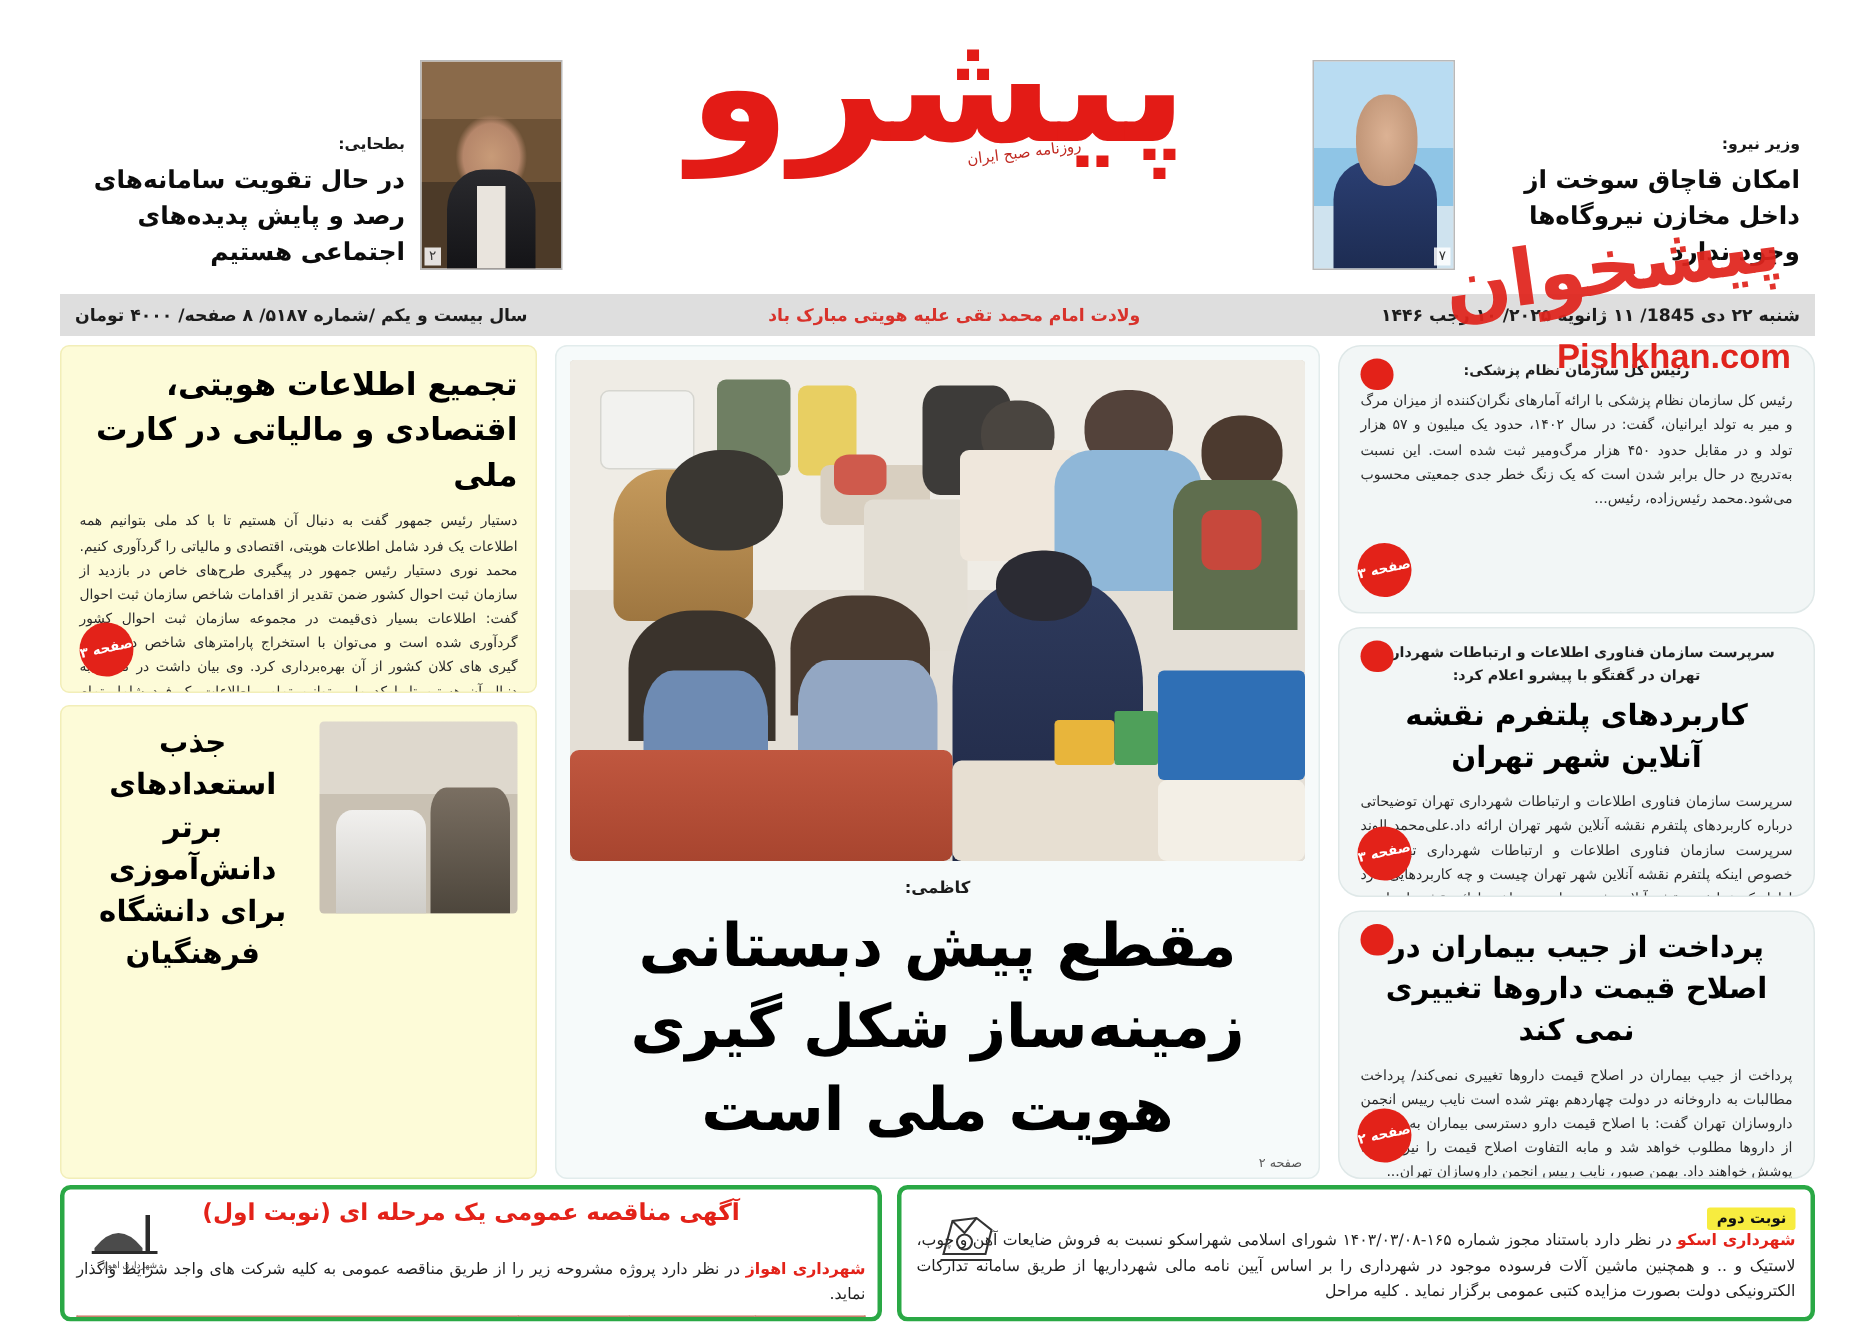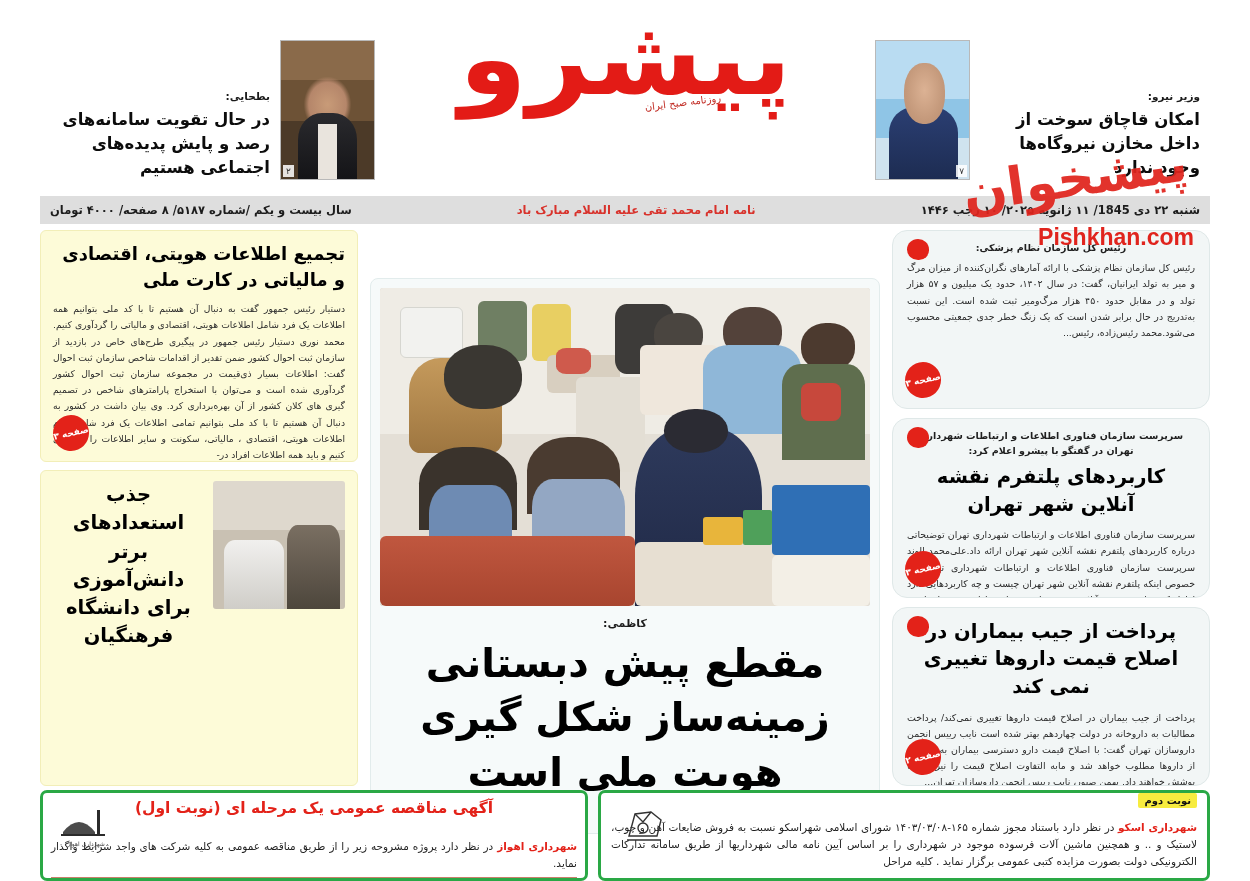--- a/index.html
+++ b/index.html
@@ -156,21 +156,21 @@
     background: #e32219; color: #fff;
     font-size: 9px; font-weight: bold;
     display: flex; align-items: center; justify-content: center;
     transform: rotate(-12deg);
   }
 
   
   .center-card {
     height: 100%;
     background: #f6fafa; border: 1px solid #e2ecec; border-radius: 8px;
-    padding: 9px 9px 20px; display: flex; flex-direction: column; margin-top: 48px;
+    padding: 9px 9px 4px; display: flex; flex-direction: column;
   }
   .lead-photo {
     width: 100%; height: 378px; border-radius: 3px; overflow: hidden;
     position: relative; background: #d9d3c9;
   }
   .lead-photo .room {
     position:absolute; inset:0;
     background:
       linear-gradient(#efece5 0 46%, #e4dfd6 46% 100%);
   }
@@ -193,21 +193,21 @@
   .lcard {
     position: relative; background: #fdfbd8;
     border: 1px solid #f2eeb8; border-radius: 6px;
     padding: 10px 12px 10px; overflow: hidden;
   }
   .lcard-1 { flex: 0 0 232px; }
   .lcard-2 { flex: 0 0 152px; display: flex; gap: 9px; align-items: flex-start; }
   .lcard-3 { flex: 1; display: flex; gap: 9px; align-items: flex-start; }
 
   .lhead {
-    font-size: 18px; font-weight: bold; color: #000;
+    font-size: 21px; font-weight: bold; color: #000;
     line-height: 1.45; text-align: right; margin-bottom: 8px;
   }
   .lbody {
     font-size: 9.2px; color: #2b2b2b; line-height: 1.76; text-align: justify;
   }
   .l-photo { width: 132px; height: 128px; border-radius: 3px; overflow: hidden; position: relative; flex: none; }
   .l-photo-rifle {
     background: linear-gradient(#dfe7d8 0 40%, #b9c9ad 40% 100%);
   }
   .l-photo-rifle::before {
@@ -250,21 +250,21 @@
     color: #e32219; font-size: 17px; font-weight: bold; text-align: center;
     line-height: 1.2;
   }
   .ad-left .ad-title { font-size: 15.5px; }
   .ad-sub {
     font-size: 10.5px; color: #1f1f1f; line-height: 1.62; text-align: justify;
     margin-top: 20px;
   }
   .ad-sub .org { color: #e32219; font-weight: bold; }
   .badge-nobat {
-    position: absolute; top: 0; right: 10px;
+    position: absolute; top: 12px; right: 10px;
     background: #f7ec3f; color: #111; font-size: 10px; font-weight: bold;
     padding: 2px 6px; border-radius: 2px;
   }
   .ad-logo {
     position: absolute; top: 6px; left: 12px;
     width: 62px; height: 54px; display: flex; flex-direction: column;
     align-items: center; justify-content: center; color: #333;
   }
   .ad-logo-cap { font-size: 6px; color: #444; }
 
@@ -307,21 +307,21 @@
         <div class="teaser-head">امکان قاچاق سوخت از داخل مخازن نیروگاه‌ها وجود ندارد</div>
       </div>
       <div class="teaser-photo photo-minister">
         <span class="pnum">۷</span>
       </div>
     </div>
   </div>
 
   <div class="infobar">
     <div class="infobar-seg">شنبه ۲۲ دی 1845/ ۱۱ ژانویه ۲۰۲۵/ ۱۰ رجب ۱۴۴۶</div>
-    <div class="infobar-occasion">نامه امام محمد تقی علیه السلام مبارک باد</div>
+    <div class="infobar-occasion">ولادت امام محمد تقی علیه هویتی مبارک باد</div>
     <div class="infobar-seg">سال بیست و یکم /شماره ۵۱۸۷/ ۸ صفحه/ ۴۰۰۰ تومان</div>
   </div>
 
   <div class="wm-script">پیشخوان</div>
   <div class="wm-domain">Pishkhan.com</div>
 
   <div class="content">
 
     <div class="col-right">
 

